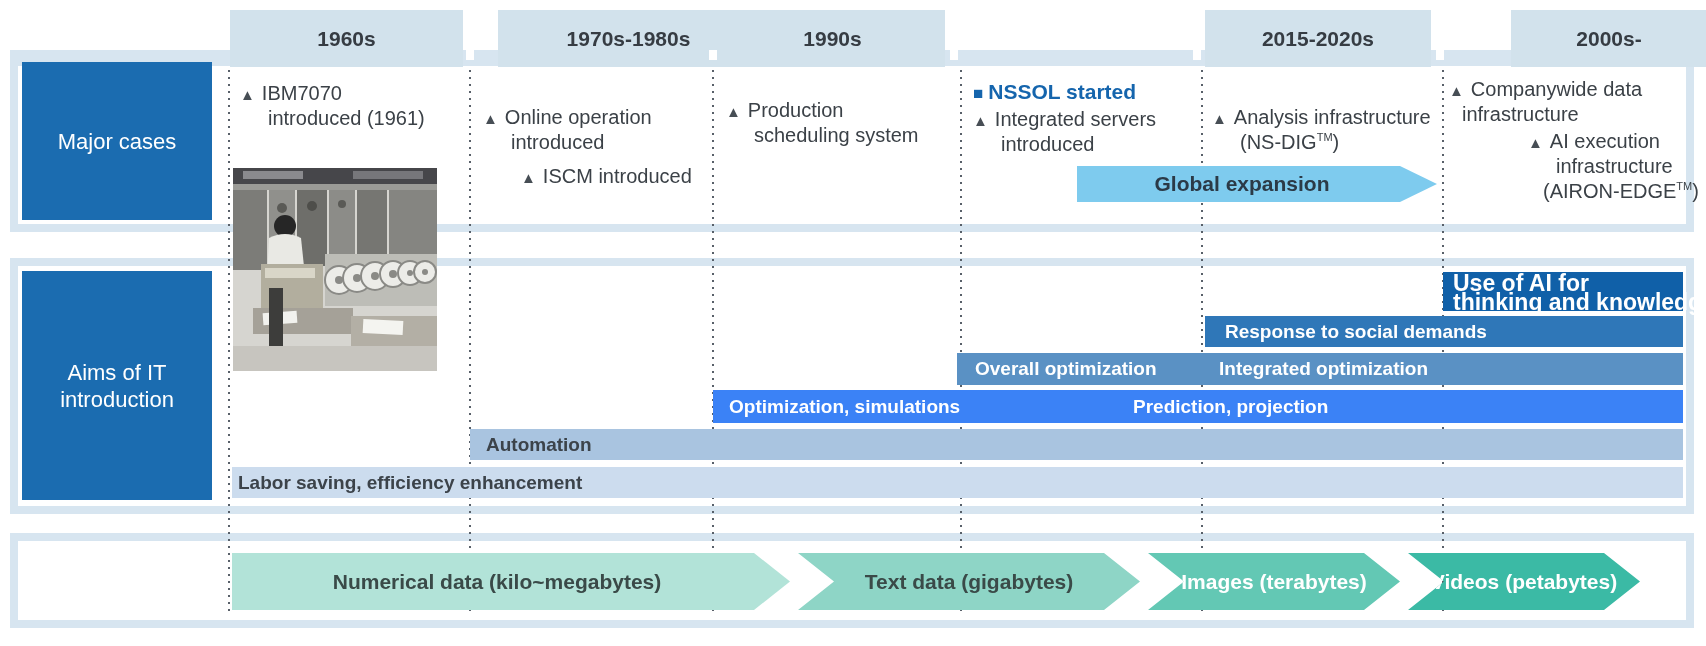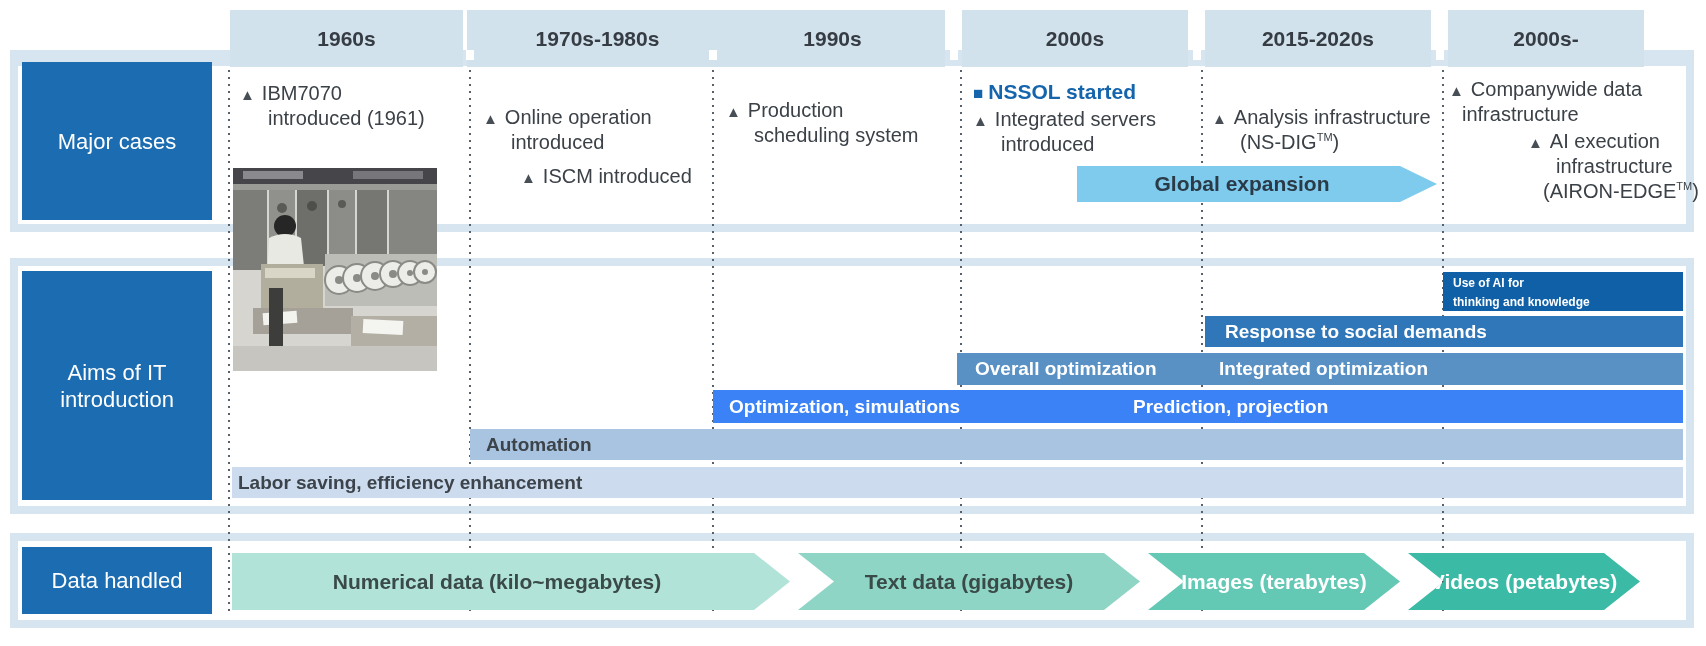--- a/index.html
+++ b/index.html
@@ -52,33 +52,30 @@
 
   <div class="panel" style="left:10px; top:258px; width:1684px; height:256px;"></div>
   <div class="panel-inner" style="left:18px; top:266px; width:1668px; height:240px;"></div>
 
   <div class="panel" style="left:10px; top:533px; width:1684px; height:95px;"></div>
   <div class="panel-inner" style="left:18px; top:541px; width:1668px; height:79px;"></div>
 
   <div class="hdr-box" style="left:230px; width:233px;">
       <span>1960s</span>
     </div>
-  <div class="hdr-box" style="left:467px; width:261px;">
+  <div class="hdr-box" style="left:498px; width:261px;">
       <span>1970s-1980s</span>
     </div>
   <div class="hdr-box" style="left:720px; width:225px;">
       <span>1990s</span>
     </div>
-  <div class="hdr-box" style="left:962px; width:226px;">
-      <span>2000s</span>
-    </div>
   <div class="hdr-box" style="left:1205px; width:226px;">
       <span>2015-2020s</span>
     </div>
-  <div class="hdr-box" style="left:1448px; width:196px;">
+  <div class="hdr-box" style="left:1511px; width:196px;">
       <span>2000s-</span>
     </div>
 
   <div class="notch" style="left:466px;"></div>
   <div class="notch" style="left:709px;"></div>
   <div class="notch" style="left:950px;"></div>
   <div class="notch" style="left:1193px;"></div>
   <div class="notch" style="left:1436px;"></div>
 
   <div class="dotline" style="left:228px;"></div>
@@ -87,23 +84,20 @@
   <div class="dotline" style="left:960px;"></div>
   <div class="dotline" style="left:1201px;"></div>
   <div class="dotline" style="left:1442px;"></div>
 
   <div class="row-label" style="left:22px; top:62px; width:190px; height:158px;">
     <span>Major cases</span>
   </div>
   <div class="row-label" style="left:22px; top:271px; width:190px; height:229px;">
     <span>Aims of IT</span>
     <span>introduction</span>
-  </div>
-  <div class="row-label" style="left:22px; top:547px; width:190px; height:67px;">
-    <span>Data handled</span>
   </div>
 
   <div class="txt" style="left:240px; top:82px;">
     <span class="tri">▲</span><span>IBM7070</span>
   </div>
   <div class="txt" style="left:268px; top:107px;">
     <span>introduced (1961)</span>
   </div>
 
   <div class="photo">
@@ -200,21 +194,21 @@
   <div class="txt" style="left:1528px; top:130px;">
     <span class="tri">▲</span><span>AI execution</span>
   </div>
   <div class="txt" style="left:1556px; top:155px;">
     <span>infrastructure</span>
   </div>
   <div class="txt" style="left:1543px; top:180px;">
     <span>(AIRON-EDGE</span><span class="tm">TM</span><span>)</span>
   </div>
 
-  <div class="bar" style="left:1443px; top:272px; width:240px; height:39px; background:#1060a8; font-size:12px; line-height:19px; padding:2px 0 0 10px;">
+  <div class="bar" style="left:1443px; top:272px; width:240px; height:39px; background:#1060a8; font-size:23px; line-height:19px; padding:2px 0 0 10px;">
     <div>Use of AI for</div>
     <div>thinking and knowledge</div>
   </div>
 
   <div class="bar" style="left:1205px; top:316px; width:478px; height:31px; background:#2f77b8; line-height:31px; padding-left:20px;">
     <span>Response to social demands</span>
   </div>
 
   <div class="bar" style="left:957px; top:353px; width:726px; height:32px; background:#5a91c4; line-height:32px;">
     <span class="lbl" style="left:18px;">Overall optimization</span>

